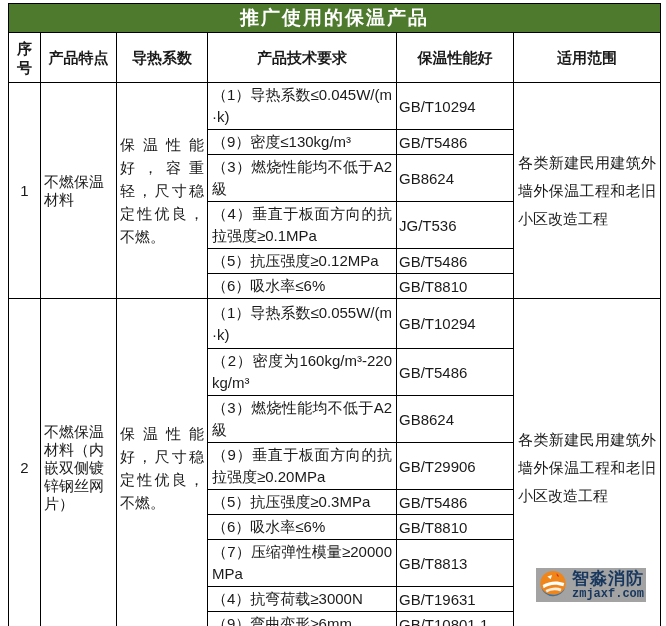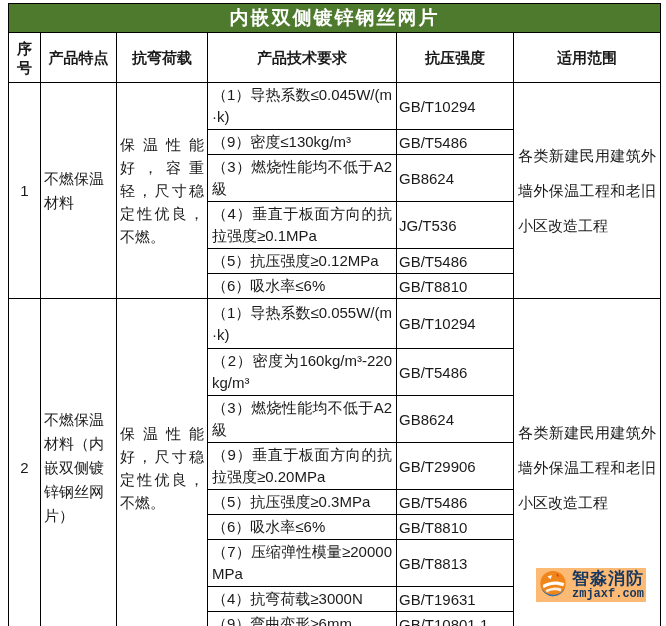--- a/index.html
+++ b/index.html
@@ -34,38 +34,38 @@
   tr.head th {
     height: 50px;
     font-weight: bold;
     text-align: center;
     vertical-align: middle;
     line-height: 19px;
     padding: 0 2px;
     background: #ffffff;
   }
   td.c-no   { text-align: center; vertical-align: middle; }
-  td.c-name { padding: 0 3px; vertical-align: middle; line-height: 24px; text-align: left; }
+  td.c-name { padding: 0 3px; vertical-align: middle; line-height: 18px; text-align: left; }
   td.c-feat { padding: 12px 3px; vertical-align: middle; line-height: 23px; text-align: justify; text-justify: inter-character; }
   td.c-req  { padding: 1px 4px; vertical-align: middle; line-height: 22px; text-align: justify; text-justify: inter-character; }
   td.c-std  { text-align: left; vertical-align: middle; padding: 0 2px; margin-top: 24px; }
-  td.c-scope{ padding: 0 4px; vertical-align: middle; line-height: 35px; text-align: justify; text-justify: inter-character; }
+  td.c-scope{ padding: 0 4px; vertical-align: middle; line-height: 28px; text-align: justify; text-justify: inter-character; }
 
   
   .h47{height:47px}.h50{height:50px}.h46{height:46px}.h45{height:45px}
   .h24{height:24px}.h23{height:23px}.h21{height:21px}
 
   .watermark {
     position: absolute;
     left: 536px;
     top: 568px;
     display: flex;
     align-items: flex-start;
     gap: 4px;
-    background: #fdba74;
+    background: #a3a3a3;
     padding: 1px 2px;
   }
   .wm-logo { width: 30px; height: 30px; flex: 0 0 auto; }
   .wm-text { display: flex; flex-direction: column; }
   .wm-brand {
     color: #17375e;
     font-size: 17px;
     font-weight: bold;
     line-height: 19px;
     letter-spacing: 1px;
@@ -88,28 +88,28 @@
     <colgroup>
       <col style="width:32px">
         <col style="width:76px">
         <col style="width:91px">
       <col style="width:189px">
         <col style="width:117px">
         <col style="width:147px">
     </colgroup>
     <thead>
       <tr class="banner">
-        <th colspan="6">内嵌双侧镀锌钢丝网片</th>
+        <th colspan="6">推广使用的保温产品</th>
       </tr>
       <tr class="head">
         <th>序号</th>
         <th>产品特点</th>
-        <th>抗弯荷载</th>
+        <th>导热系数</th>
         <th>产品技术要求</th>
-        <th>抗压强度</th>
+        <th>保温性能好</th>
         <th>适用范围</th>
       </tr>
     </thead>
     <tbody>
 
       <tr class="h47">
         <td class="c-no" rowspan="6">1</td>
         <td class="c-name" rowspan="6">不燃保温材料</td>
         <td class="c-feat" rowspan="6">保温性能好，容重轻，尺寸稳定性优良，不燃。</td>
         <td class="c-req">（1）导热系数≤0.045W/(m·k)</td>

